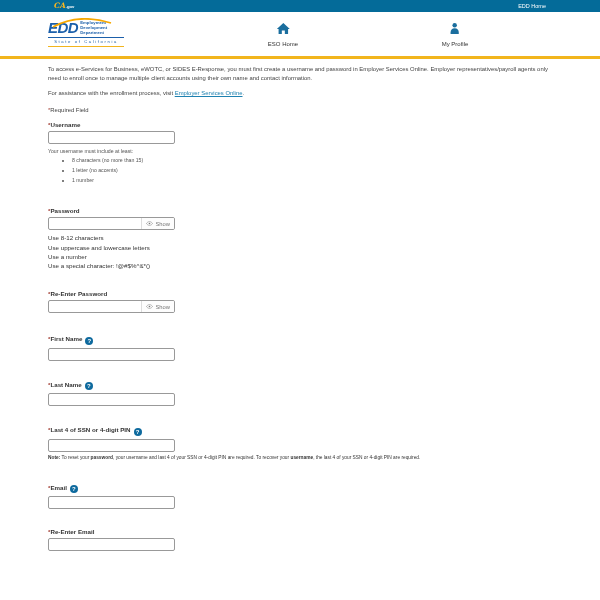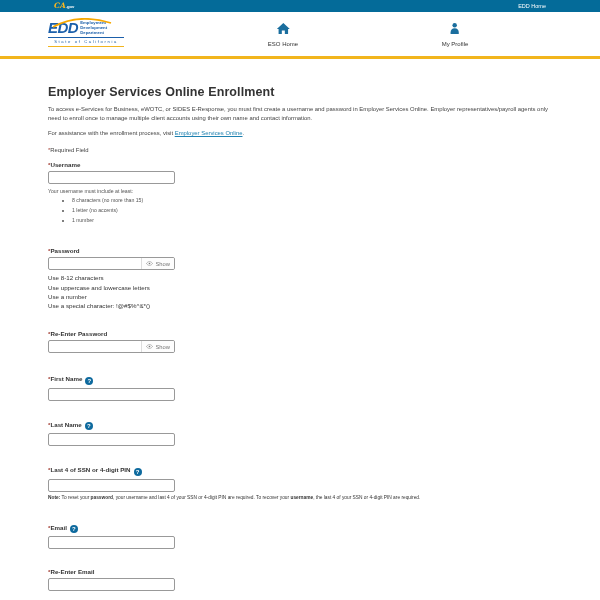--- a/index.html
+++ b/index.html
@@ -99,21 +99,20 @@
           <path d="M10 10.5c-5.4 0-8.2 3.4-8.2 8.5v3h16.4v-3c0-5.1-2.8-8.5-8.2-8.5z" fill="#1A6E9E"></path>
         </svg>
     </span>
     <span class="nav-label">My Profile</span>
   </div>
 </div>
 
 <div class="gold-rule"></div>
 
 <main>
-  <h1>Employer Services Online Enrollment</h1>
 
   <p class="intro">To access e-Services for Business, eWOTC, or SIDES E-Response, you must first create a username and password in Employer Services Online. Employer representatives/payroll agents only need to enroll once to manage multiple client accounts using their own name and contact information.</p>
 
   <p class="assist"><span>For assistance with the enrollment process, visit </span><a class="link">Employer Services Online</a><span>.</span></p>
 
   <p class="required-note"><span class="req">*</span><span>Required Field</span></p>
 
   <div class="field mt8">
     <label class="field-label"><span class="req">*</span><span>Username</span></label>
     <input class="text-input" type="text" style="">

